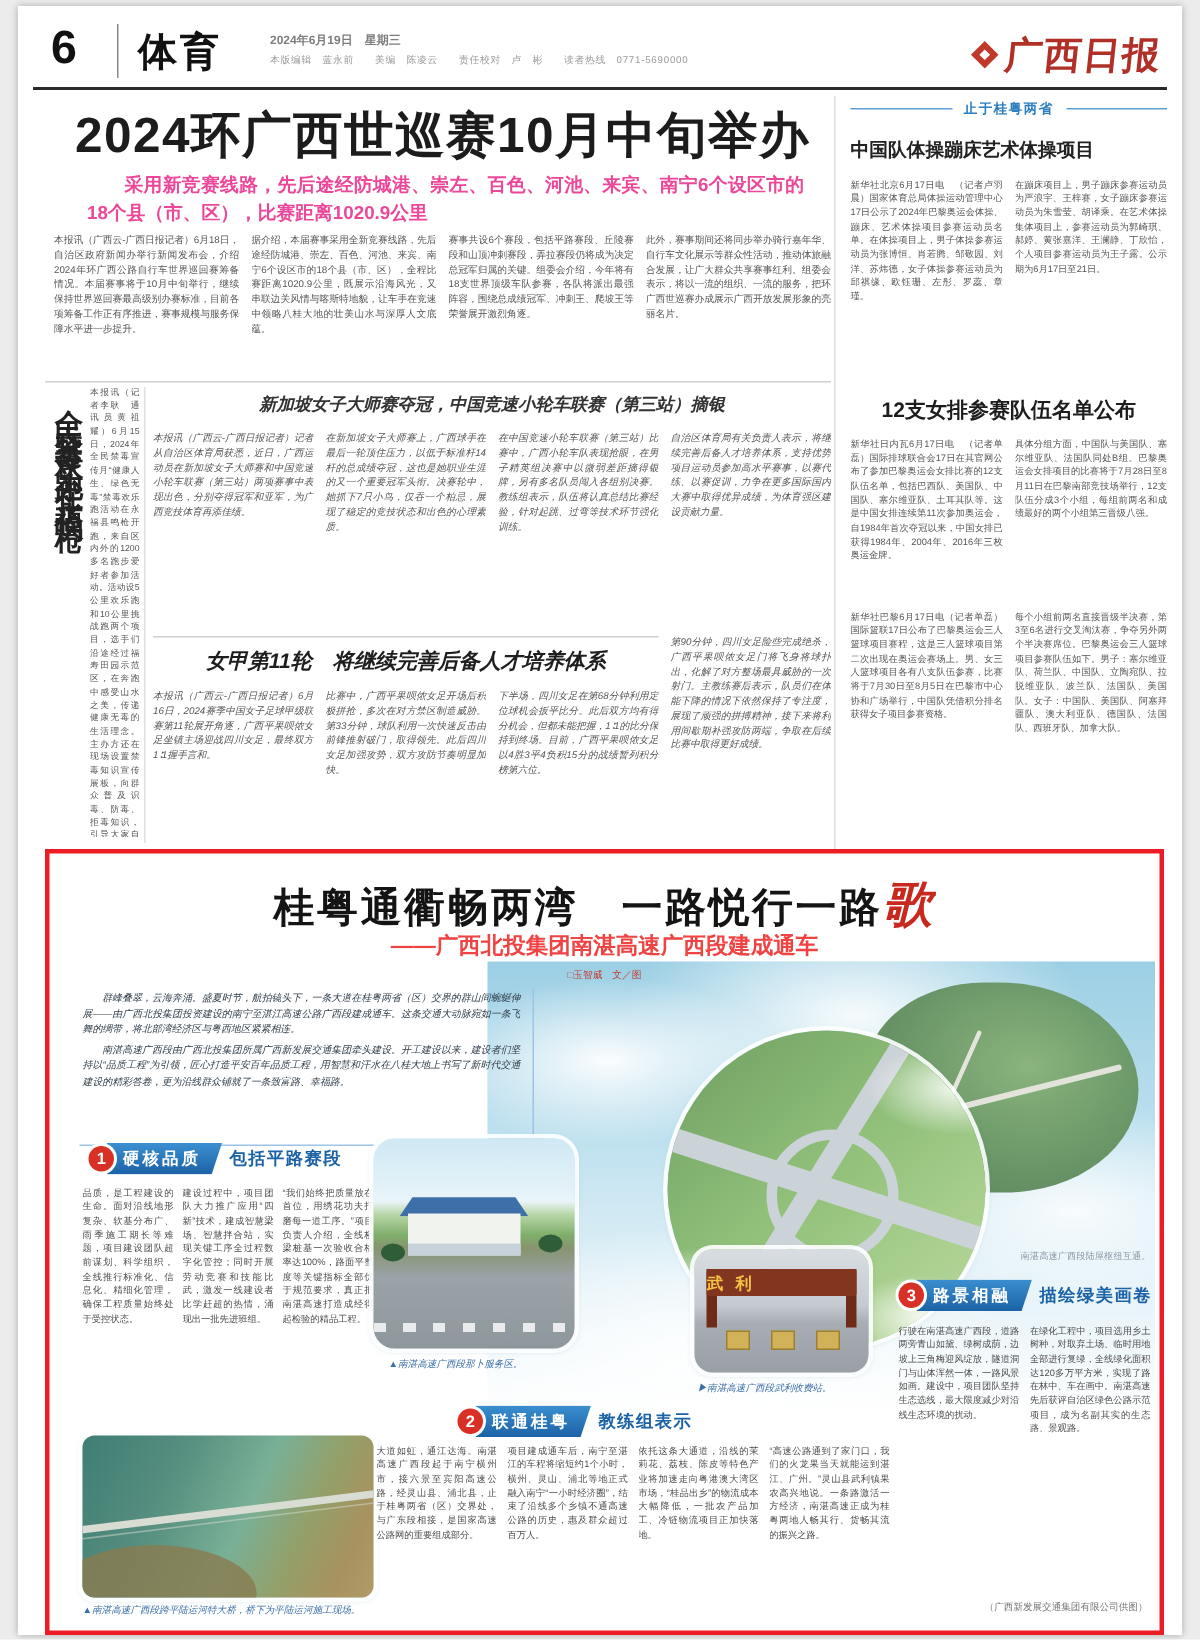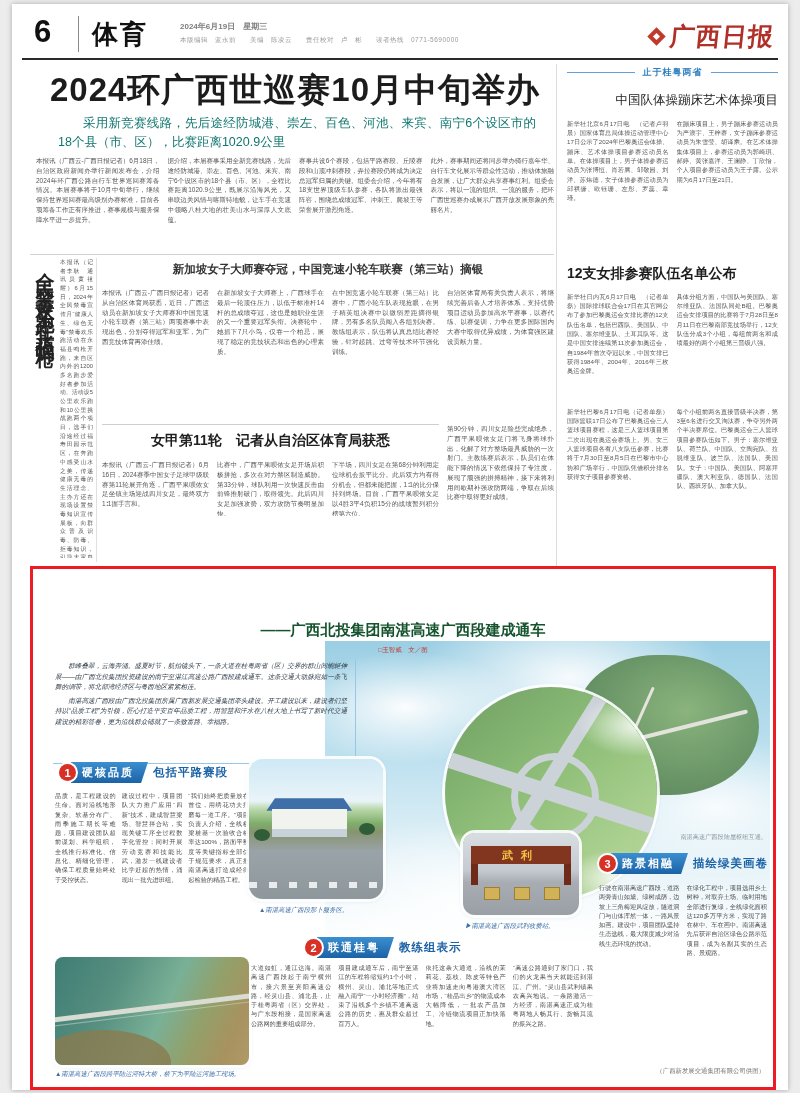--- a/index.html
+++ b/index.html
@@ -19,44 +19,44 @@
   .diamond{width:13px;height:13px;background:#c0392b;transform:rotate(45deg);position:relative;}
   .diamond::after{content:"";position:absolute;inset:4px;background:#fff;}
   .papername{font-family:"DejaVu Serif","Liberation Serif",serif;font-weight:bold;font-size:25px;
              color:#b03028;transform:skewX(-6deg);letter-spacing:1px;}
   
   .bodycol{font-size:6.5px;line-height:1.5;color:#555;text-align:justify;overflow:hidden;}
   .cols{display:grid;gap:0 8px;}
   
   .t-head{position:absolute;left:24px;top:64px;width:518px;text-align:center;font-size:33px;
           font-weight:bold;color:#1c1c1c;letter-spacing:1px;}
-  .t-deck{position:absolute;left:46px;top:110px;width:478px;font-size:12.5px;font-weight:normal;
-          color:#0f766e;line-height:1.55;text-indent:2em;text-align:justify;}
+  .t-deck{position:absolute;left:46px;top:110px;width:478px;font-size:12.5px;font-weight:bold;
+          color:#ec4899;line-height:1.55;text-indent:2em;text-align:justify;}
   .t-cols{position:absolute;left:24px;top:152px;width:518px;height:96px;grid-template-columns:repeat(4,1fr);}
   .rule-h{position:absolute;border-top:1px solid #d0d0d0;}
   
   .sidebar{position:absolute;left:544px;top:60px;width:222px;height:502px;border-left:1px solid #dcdcdc;
            padding-left:10px;box-sizing:border-box;overflow:hidden;}
   .tagrow{display:flex;align-items:center;gap:8px;margin-top:2px;}
   .tagline{flex:1;border-top:1px solid #5fa0d8;}
   .tagtxt{font-size:9px;font-weight:bold;color:#2e7fc0;letter-spacing:1px;}
-  .sb-h1{margin-top:12px;text-align:right;font-size:12.5px;font-weight:normal;color:#222;line-height:1.5;}
+  .sb-h1{margin-top:12px;text-align:left;font-size:12.5px;font-weight:bold;color:#222;line-height:1.5;}
   .sb-cols{grid-template-columns:1fr 1fr;margin-top:9px;}
   .sb-c{font-size:6.2px;line-height:1.5;color:#555;text-align:justify;overflow:hidden;}
-  .sb-h2{margin-top:14px;font-size:14px;font-weight:bold;color:#1d1d1d;}
+  .sb-h2{margin-top:14px;text-align:center;font-size:14px;font-weight:bold;color:#1d1d1d;}
   .sb-h3{margin-top:16px;text-align:center;font-size:17px;font-weight:bold;color:#2a2a2a;
          font-family:"Liberation Serif",serif;letter-spacing:2px;}
   
   .lstory{position:absolute;left:18px;top:254px;width:66px;height:304px;border-right:1px solid #e0e0e0;
           display:flex;}
   .v-head{writing-mode:vertical-rl;font-family:"Liberation Serif",serif;font-weight:bold;font-size:19px;
           color:#222;letter-spacing:7px;height:300px;margin:0 2px 0 2px;}
   .l-col{flex:1;font-size:5.8px;line-height:1.5;color:#555;text-align:justify;overflow:hidden;height:300px;padding-right:3px;}
   
-  .mid{position:absolute;left:90px;top:252px;width:452px;}
+  .mid{position:absolute;left:90px;top:252px;width:452px;font-style:italic;}
   .m-kicker{text-align:center;font-size:11.5px;font-weight:bold;color:#333;margin-top:6px;}
   .m-head{text-align:center;font-size:23px;font-weight:bold;color:#2e2e2e;letter-spacing:3px;
           font-family:"Liberation Serif",serif;margin-top:7px;}
   .m-cols{grid-template-columns:repeat(4,1fr);margin-top:11px;height:128px;}
   .wf{display:grid;grid-template-columns:repeat(4,1fr);gap:0 8px;margin-top:8px;}
   .wf-head{grid-area:1/1/2/4;border-top:1px solid #cfcfcf;text-align:center;font-size:14px;font-weight:bold;
            color:#1e1e1e;padding:7px 0 6px;}
   .wf-col{grid-row:2;height:56px;}
   .wf-side{grid-area:1/4/3/5;height:96px;}
   
@@ -69,21 +69,21 @@
         radial-gradient(200px 100px at 88% 55%,rgba(255,255,255,.85),rgba(255,255,255,0) 70%),
         radial-gradient(260px 120px at 35% 88%,rgba(255,255,255,.95),rgba(255,255,255,0) 75%),
         linear-gradient(180deg,#9ccfe4 0%,#bfe1ef 40%,#e4f2f8 72%,#ffffff 100%);}
   .terrain{position:absolute;right:14px;top:86px;width:182px;height:140px;
        background:radial-gradient(ellipse at 60% 40%,#86b071 0%,#5c8a57 60%,#48734a 100%);
        border-radius:46% 54% 52% 48%;opacity:.9;}
   .terrain .trd{position:absolute;background:#e8e4da;border-radius:3px;}
   .f-title{position:absolute;left:0;top:12px;width:100%;text-align:center;font-size:27px;font-weight:bold;
            color:#141414;letter-spacing:2px;}
   .f-accent{color:#c8291f;font-family:"DejaVu Serif",serif;font-style:italic;font-size:33px;}
-  .f-sub{position:absolute;left:0;top:52px;width:100%;text-align:center;font-size:15px;font-weight:bold;color:#14532d;}
+  .f-sub{position:absolute;left:0;top:52px;width:100%;text-align:center;font-size:15px;font-weight:bold;color:#ef4444;}
   .f-byline{position:absolute;left:0;top:77px;width:100%;text-align:center;font-size:6.5px;color:#c04038;}
   .intro{position:absolute;left:20px;top:90px;width:292px;height:102px;border-right:1px solid #9cc4e6;
          border-bottom:1px solid #9cc4e6;padding:2px 8px 0 2px;font-size:6.6px;font-style:italic;
          color:#33404d;line-height:1.6;text-align:justify;overflow:hidden;}
   .intro p{margin:0 0 3px;text-indent:2em;}
   .seclabel{position:absolute;display:flex;align-items:center;z-index:6;}
   .sec-num{width:17px;height:17px;border-radius:50%;background:#d93025;color:#fff;font-size:11px;
            font-weight:bold;display:flex;align-items:center;justify-content:center;z-index:2;
            box-shadow:0 0 0 2px #fff;}
   .sec-tag{margin-left:-5px;background:linear-gradient(180deg,#3b8fd0,#1b62a6);color:#fff;font-weight:bold;
@@ -114,21 +114,21 @@
   .ph-service .bld{position:absolute;left:17%;top:36%;width:56%;height:20%;background:#f1f3ef;
      box-shadow:inset 0 -8px 0 #c7d2da;}
   .ph-service .roof{position:absolute;left:13%;top:28%;width:64%;height:9%;background:#3f6fa8;
      clip-path:polygon(0 100%,10% 0,90% 0,100% 100%);}
   .ph-service .lane{position:absolute;left:0;bottom:8%;width:100%;height:4%;
      background:repeating-linear-gradient(90deg,#fff 0 8px,transparent 8px 20px);opacity:.8;}
   .ph-service .tree{position:absolute;width:16px;height:12px;border-radius:50%;background:#2f5d38;}
   .ph-toll{left:430px;top:264px;width:116px;height:82px;border-radius:12px;z-index:5;
      background:linear-gradient(180deg,#d8dde2 0%,#c5cbd1 45%,#a7adb2 60%,#999fa4 100%);}
   .ph-toll .beam{position:absolute;left:7%;top:16%;width:86%;height:22%;background:#82351f;border-radius:2px;
-     display:flex;align-items:center;justify-content:center;}
+     display:flex;align-items:center;}
   .ph-toll .beam span{color:#f3c243;font-weight:bold;font-size:11px;letter-spacing:8px;
      font-family:"Liberation Serif",serif;}
   .ph-toll .pil{position:absolute;top:16%;width:6%;height:48%;background:#6e2c18;}
   .ph-toll .booth{position:absolute;bottom:18%;width:12%;height:14%;background:#d2b259;border:1px solid #9c7f33;}
   .ph-bridge{left:22px;top:388px;width:194px;height:108px;border-radius:8px;z-index:5;
      background:linear-gradient(115deg,#3f7d74 0%,#578f80 30%,#79b096 55%,#93a06a 72%,#a8925f 88%,#b09a68 100%);}
   .ph-bridge .bar{position:absolute;left:-8%;top:44%;width:120%;height:5px;background:#d8dcd2;
      transform:rotate(-7deg);box-shadow:0 6px 0 -2px rgba(216,220,210,.5);}
   .ph-bridge .land{position:absolute;left:-10%;bottom:-28%;width:70%;height:60%;background:#8a7a4f;
      border-radius:50%;opacity:.8;}
@@ -195,35 +195,36 @@
 
   <div class="mid">
     <div class="m-kicker">新加坡女子大师赛夺冠，中国竞速小轮车联赛（第三站）摘银</div>
     <div class="cols m-cols">
       <div class="bodycol">本报讯（广西云-广西日报记者）记者从自治区体育局获悉，近日，广西运动员在新加坡女子大师赛和中国竞速小轮车联赛（第三站）两项赛事中表现出色，分别夺得冠军和亚军，为广西竞技体育再添佳绩。</div>
       <div class="bodycol">在新加坡女子大师赛上，广西球手在最后一轮顶住压力，以低于标准杆14杆的总成绩夺冠，这也是她职业生涯的又一个重要冠军头衔。决赛轮中，她抓下7只小鸟，仅吞一个柏忌，展现了稳定的竞技状态和出色的心理素质。</div>
       <div class="bodycol">在中国竞速小轮车联赛（第三站）比赛中，广西小轮车队表现抢眼，在男子精英组决赛中以微弱差距摘得银牌，另有多名队员闯入各组别决赛。教练组表示，队伍将认真总结比赛经验，针对起跳、过弯等技术环节强化训练。</div>
       <div class="bodycol">自治区体育局有关负责人表示，将继续完善后备人才培养体系，支持优势项目运动员参加高水平赛事，以赛代练、以赛促训，力争在更多国际国内大赛中取得优异成绩，为体育强区建设贡献力量。</div>
     </div>
     <div class="wf">
-      <div class="wf-head">女甲第11轮　记者从自治区体育局获悉</div>
+      <div class="wf-head">女甲第11轮　将继续完善后备人才培养体系</div>
       <div class="bodycol wf-side">第90分钟，四川女足险些完成绝杀，广西平果呗侬女足门将飞身将球扑出，化解了对方整场最具威胁的一次射门。主教练赛后表示，队员们在体能下降的情况下依然保持了专注度，展现了顽强的拼搏精神，接下来将利用间歇期补强攻防两端，争取在后续比赛中取得更好成绩。</div>
       <div class="bodycol wf-col">本报讯（广西云-广西日报记者）6月16日，2024赛季中国女子足球甲级联赛第11轮展开角逐，广西平果呗侬女足坐镇主场迎战四川女足，最终双方1∶1握手言和。</div>
       <div class="bodycol wf-col">比赛中，广西平果呗侬女足开场后积极拼抢，多次在对方禁区制造威胁。第33分钟，球队利用一次快速反击由前锋推射破门，取得领先。此后四川女足加强攻势，双方攻防节奏明显加快。</div>
       <div class="bodycol wf-col">下半场，四川女足在第68分钟利用定位球机会扳平比分。此后双方均有得分机会，但都未能把握，1∶1的比分保持到终场。目前，广西平果呗侬女足以4胜3平4负积15分的战绩暂列积分榜第六位。</div>
     </div>
   </div>
 
   <div class="feature">
     <div class="sky"></div>
     <div class="terrain">
       <div class="trd" style="left:10%;top:52%;width:85%;height:4px;transform:rotate(-14deg);"></div>
       <div class="trd" style="left:30%;top:20%;width:3px;height:70%;transform:rotate(24deg);"></div>
     </div>
 
+    <div class="f-title"><span>桂粤通衢畅两湾　一路悦行一路</span><span class="f-accent">歌</span></div>
     <div class="f-sub">——广西北投集团南湛高速广西段建成通车</div>
     <div class="f-byline">□玉智威　文／图</div>
 
     <div class="intro">
       <p>群峰叠翠，云海奔涌。盛夏时节，航拍镜头下，一条大道在桂粤两省（区）交界的群山间蜿蜒伸展——由广西北投集团投资建设的南宁至湛江高速公路广西段建成通车。这条交通大动脉宛如一条飞舞的绸带，将北部湾经济区与粤西地区紧紧相连。</p>
       <p>南湛高速广西段由广西北投集团所属广西新发展交通集团牵头建设。开工建设以来，建设者们坚持以“品质工程”为引领，匠心打造平安百年品质工程，用智慧和汗水在八桂大地上书写了新时代交通建设的精彩答卷，更为沿线群众铺就了一条致富路、幸福路。</p>
     </div>
 
     <div class="seclabel" style="left:26px;top:193px;">
       <div class="sec-num">1</div>

